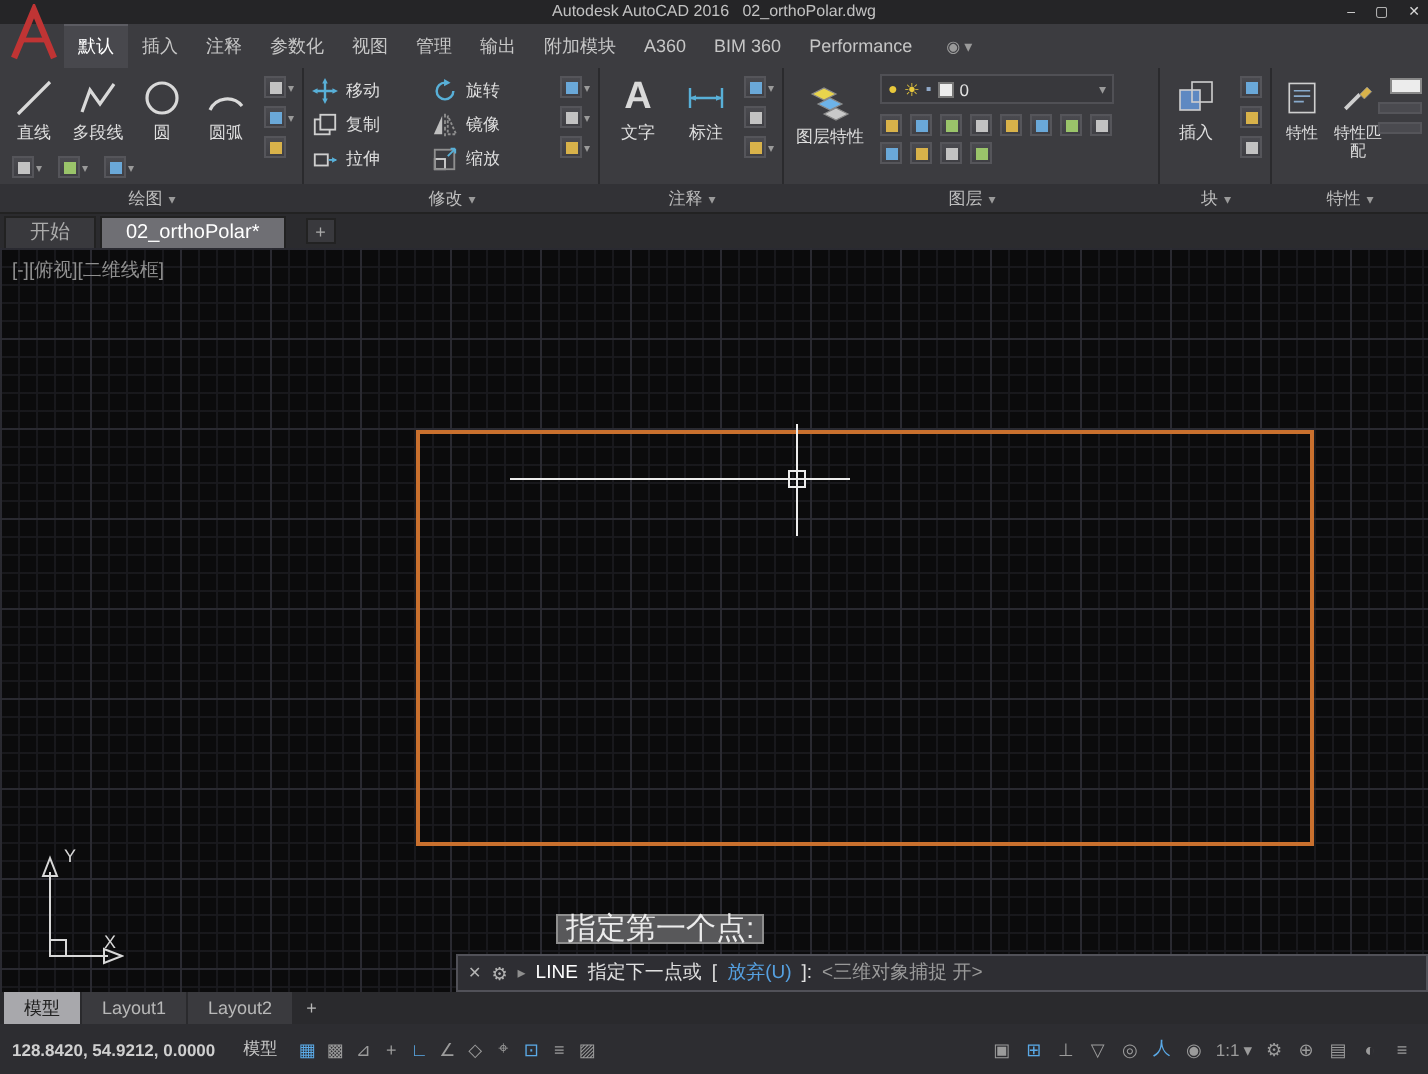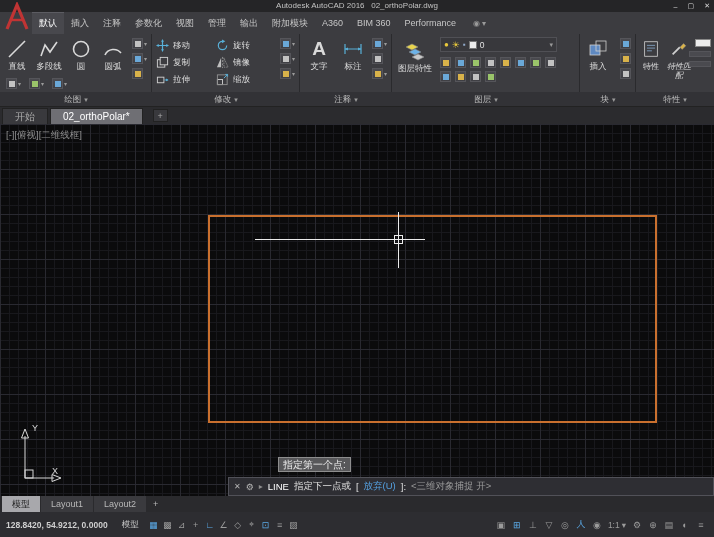--- a/index.html
+++ b/index.html
@@ -82,21 +82,21 @@
       linear-gradient(90deg,rgba(26,26,30,.9) 1px,transparent 1px);
     background-size:45px 45px,45px 45px,9px 9px,9px 9px;}
   .vplabel{position:absolute;left:6px;top:5px;font-size:9.5px;color:#8f8f8f;cursor:pointer;}
   .drect{position:absolute;left:208px;top:91px;width:449px;height:208px;border:2px solid #c9702e;}
   .dline{position:absolute;left:255px;top:115px;width:167px;height:1px;background:#ececec;}
   .chv{position:absolute;left:398px;top:88px;width:1px;height:56px;background:#ececec;}
   .chh{position:absolute;left:371px;top:115px;width:54px;height:1px;background:#ececec;}
   .pick{position:absolute;left:394px;top:111px;width:9px;height:9px;border:1px solid #ececec;}
   .ucs{position:absolute;left:12px;top:302px;width:50px;height:62px;}
   .ucs .lbl{position:absolute;color:#d8d8d8;font-size:9px;}
-  .tooltipbox{position:absolute;left:278px;top:333px;background:#58585a;border:1px solid #8e8e8e;color:#ececec;font-size:10px;padding:0 4px;line-height:13px;white-space:nowrap;}
+  .tooltipbox{position:absolute;left:278px;top:333px;background:#58585a;border:1px solid #8e8e8e;color:#ececec;font-size:15px;padding:0 4px;line-height:13px;white-space:nowrap;}
 
   
   .cmd{position:absolute;left:228px;top:477px;width:486px;height:19px;background:#2e2e33;border:1px solid #515158;display:flex;align-items:center;gap:5px;padding:0 5px;font-size:9.5px;color:#e0e0e0;white-space:nowrap;}
   .cmd .x{color:#b5b5b5;font-size:8px;cursor:pointer;}
   .cmd .cust{color:#b5b5b5;font-size:9px;cursor:pointer;}
   .cmd .car{color:#8f8f8f;font-size:8px;}
   .cmd .cname{color:#fff;}
   .cmd .opt{color:#55a0e0;}
   .cmd .hint{color:#9a9a9a;}
 
@@ -466,21 +466,21 @@
           </span>
           <span class="tlabel">特性</span>
         </div>
         <div class="tool">
           <span class="ic">
             <svg width="20" height="22" viewBox="0 0 22 22">
                 <path d="M4 17 L12 9" stroke="#cfcfcf" stroke-width="2"></path>
                 <path d="M12 9 L16 5 L18.5 7.5 L14.5 11.5 Z" fill="#d8b24a" stroke="#8a8a8a" stroke-width=".5"></path>
               </svg>
           </span>
-          <span class="tlabel" style="width:26px;font-style:italic;">特性匹配</span>
+          <span class="tlabel" style="width:26px;">特性匹配</span>
         </div>
       </div>
       <div class="propcol">
         <span class="pswatch"></span>
         <span class="pbar"></span>
         <span class="pbar"></span>
       </div>
     </div>
   </div>
 

